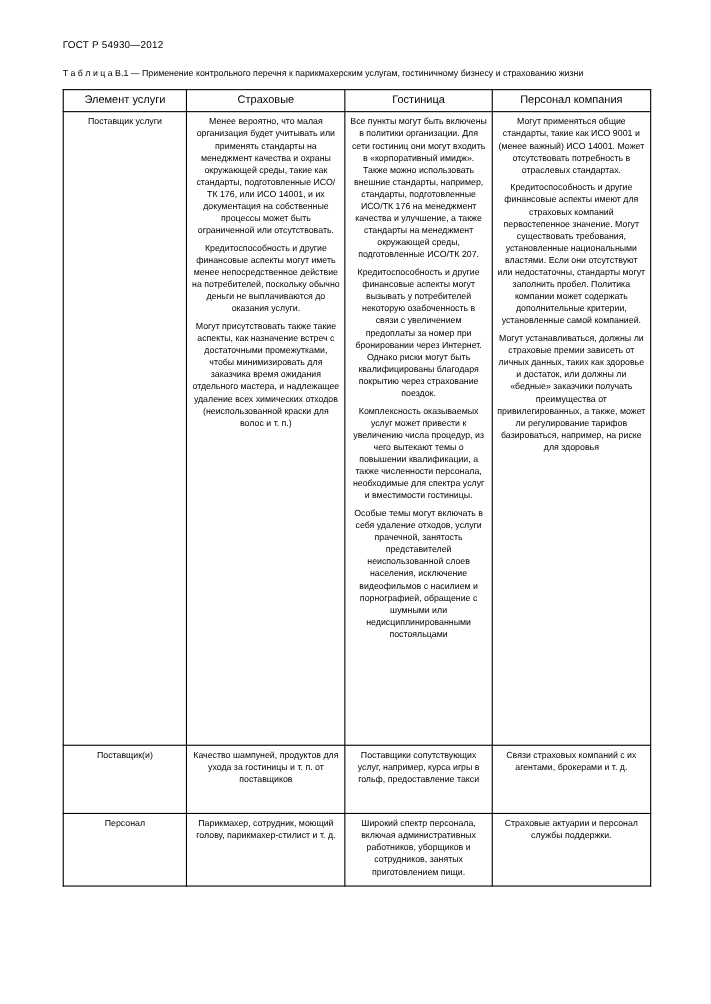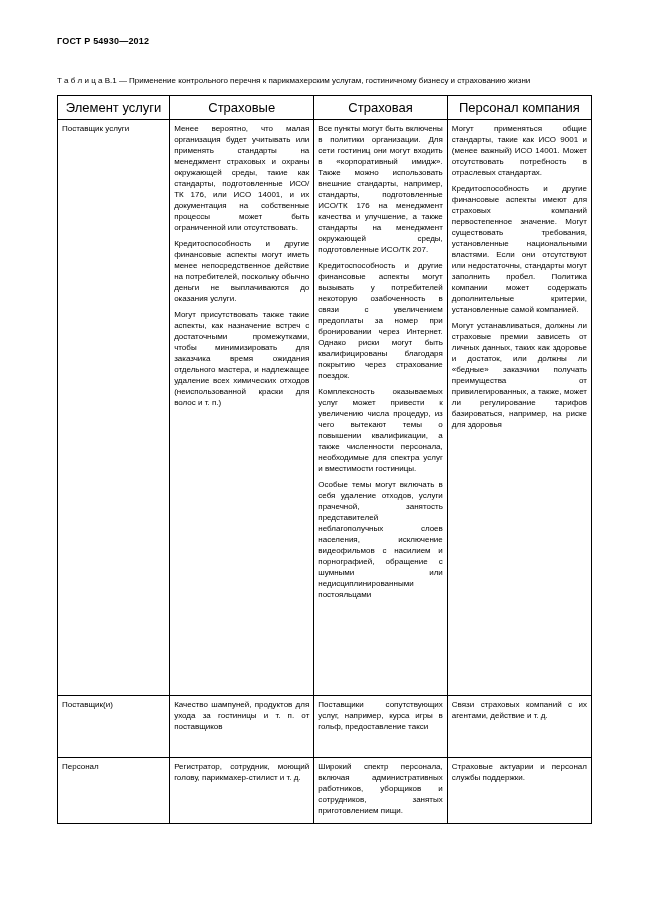--- a/index.html
+++ b/index.html
@@ -8,59 +8,59 @@
   .page {
     position: relative;
     width: 646px;
     height: 913px;
     background: #ffffff;
     overflow: hidden;
     padding: 36px 54px 0 57px;
   }
   .doc-header {
     font-size: 9px;
-    font-weight: bold;
+    font-weight: normal;
     letter-spacing: 0.2px;
   }
   .table-caption {
-    margin-top: 30px;
+    margin-top: 16px;
     font-size: 8px;
     line-height: 10px;
   }
   table.gost-table {
     margin-top: 9px;
     width: 100%;
     border-collapse: collapse;
     table-layout: fixed;
   }
   table.gost-table th,
   table.gost-table td {
     border: 1px solid #000;
   }
   table.gost-table th {
-    font-size: 13px;
+    font-size: 10px;
     font-weight: normal;
     text-align: center;
     vertical-align: middle;
     padding: 4px 2px;
     height: 18px;
   }
   table.gost-table td {
     font-size: 8px;
     line-height: 11px;
     vertical-align: top;
     padding: 3px 4px 4px 4px;
   }
   td.col-element { text-align: left; }
   td.col-content {
     text-align: justify;
     hyphens: auto;
     -webkit-hyphens: auto;
   }
-  td p { margin: 0 0 5px 0; }
+  td p { margin: 0 0 5px 0; text-align: center; }
   td p:last-child { margin-bottom: 0; }
   tbody tr:nth-child(1) td { height: 576px; }
   tbody tr:nth-child(2) td { height: 62px; }
   tbody tr:nth-child(3) td { height: 66px; }
   .page-number {
     margin-top: 9px;
     font-size: 9px;
   }
 </style>
 </head>
@@ -75,66 +75,66 @@
     <colgroup>
       <col style="width:21%">
       <col style="width:27%">
       <col style="width:25%">
       <col style="width:27%">
     </colgroup>
     <thead>
       <tr>
           <th>Элемент услуги</th>
           <th>Страховые</th>
-          <th>Страховая</th>
+          <th>Гостиница</th>
           <th>Персонал компания</th>
         </tr>
     </thead>
     <tbody>
         <tr>
           <td class="col-element">
             <p>Поставщик услуги</p>
           </td>
           <td class="col-content">
-            <p>Менее вероятно, что малая организация будет учитывать или применять стандарты на менеджмент страховых и охраны окружающей среды, такие как стандарты, подготовленные ИСО/ТК 176, или ИСО 14001, и их документация на собственные процессы может быть ограниченной или отсутствовать.</p>
+            <p>Менее вероятно, что малая организация будет учитывать или применять стандарты на менеджмент качества и охраны окружающей среды, такие как стандарты, подготовленные ИСО/ТК 176, или ИСО 14001, и их документация на собственные процессы может быть ограниченной или отсутствовать.</p>
             <p>Кредитоспособность и другие финансовые аспекты могут иметь менее непосредственное действие на потребителей, поскольку обычно деньги не выплачиваются до оказания услуги.</p>
             <p>Могут присутствовать также такие аспекты, как назначение встреч с достаточными промежутками, чтобы минимизировать для заказчика время ожидания отдельного мастера, и надлежащее удаление всех химических отходов (неиспользованной краски для волос и т. п.)</p>
           </td>
           <td class="col-content">
             <p>Все пункты могут быть включены в политики организации. Для сети гостиниц они могут входить в «корпоративный имидж». Также можно использовать внешние стандарты, например, стандарты, подготовленные ИСО/ТК 176 на менеджмент качества и улучшение, а также стандарты на менеджмент окружающей среды, подготовленные ИСО/ТК 207.</p>
             <p>Кредитоспособность и другие финансовые аспекты могут вызывать у потребителей некоторую озабоченность в связи с увеличением предоплаты за номер при бронировании через Интернет. Однако риски могут быть квалифицированы благодаря покрытию через страхование поездок.</p>
             <p>Комплексность оказываемых услуг может привести к увеличению числа процедур, из чего вытекают темы о повышении квалификации, а также численности персонала, необходимые для спектра услуг и вместимости гостиницы.</p>
-            <p>Особые темы могут включать в себя удаление отходов, услуги прачечной, занятость представителей неблагополучных слоев населения, исключение видеофильмов с насилием и порнографией, обращение с шумными или недисциплинированными постояльцами</p>
+            <p>Особые темы могут включать в себя удаление отходов, услуги прачечной, занятость представителей неиспользованной слоев населения, исключение видеофильмов с насилием и порнографией, обращение с шумными или недисциплинированными постояльцами</p>
           </td>
           <td class="col-content">
             <p>Могут применяться общие стандарты, такие как ИСО 9001 и (менее важный) ИСО 14001. Может отсутствовать потребность в отраслевых стандартах.</p>
             <p>Кредитоспособность и другие финансовые аспекты имеют для страховых компаний первостепенное значение. Могут существовать требования, установленные национальными властями. Если они отсутствуют или недостаточны, стандарты могут заполнить пробел. Политика компании может содержать дополнительные критерии, установленные самой компанией.</p>
             <p>Могут устанавливаться, должны ли страховые премии зависеть от личных данных, таких как здоровье и достаток, или должны ли «бедные» заказчики получать преимущества от привилегированных, а также, может ли регулирование тарифов базироваться, например, на риске для здоровья</p>
           </td>
         </tr>
         <tr>
           <td class="col-element">
             <p>Поставщик(и)</p>
           </td>
           <td class="col-content">
             <p>Качество шампуней, продуктов для ухода за гостиницы и т. п. от поставщиков</p>
           </td>
           <td class="col-content">
             <p>Поставщики сопутствующих услуг, например, курса игры в гольф, предоставление такси</p>
           </td>
           <td class="col-content">
-            <p>Связи страховых компаний с их агентами, действие и т. д.</p>
+            <p>Связи страховых компаний с их агентами, брокерами и т. д.</p>
           </td>
         </tr>
         <tr>
           <td class="col-element">
             <p>Персонал</p>
           </td>
           <td class="col-content">
-            <p>Регистратор, сотрудник, моющий голову, парикмахер-стилист и т. д.</p>
+            <p>Парикмахер, сотрудник, моющий голову, парикмахер-стилист и т. д.</p>
           </td>
           <td class="col-content">
             <p>Широкий спектр персонала, включая административных работников, уборщиков и сотрудников, занятых приготовлением пищи.</p>
           </td>
           <td class="col-content">
             <p>Страховые актуарии и персонал службы поддержки.</p>
           </td>
         </tr>
       </tbody>
   </table>

